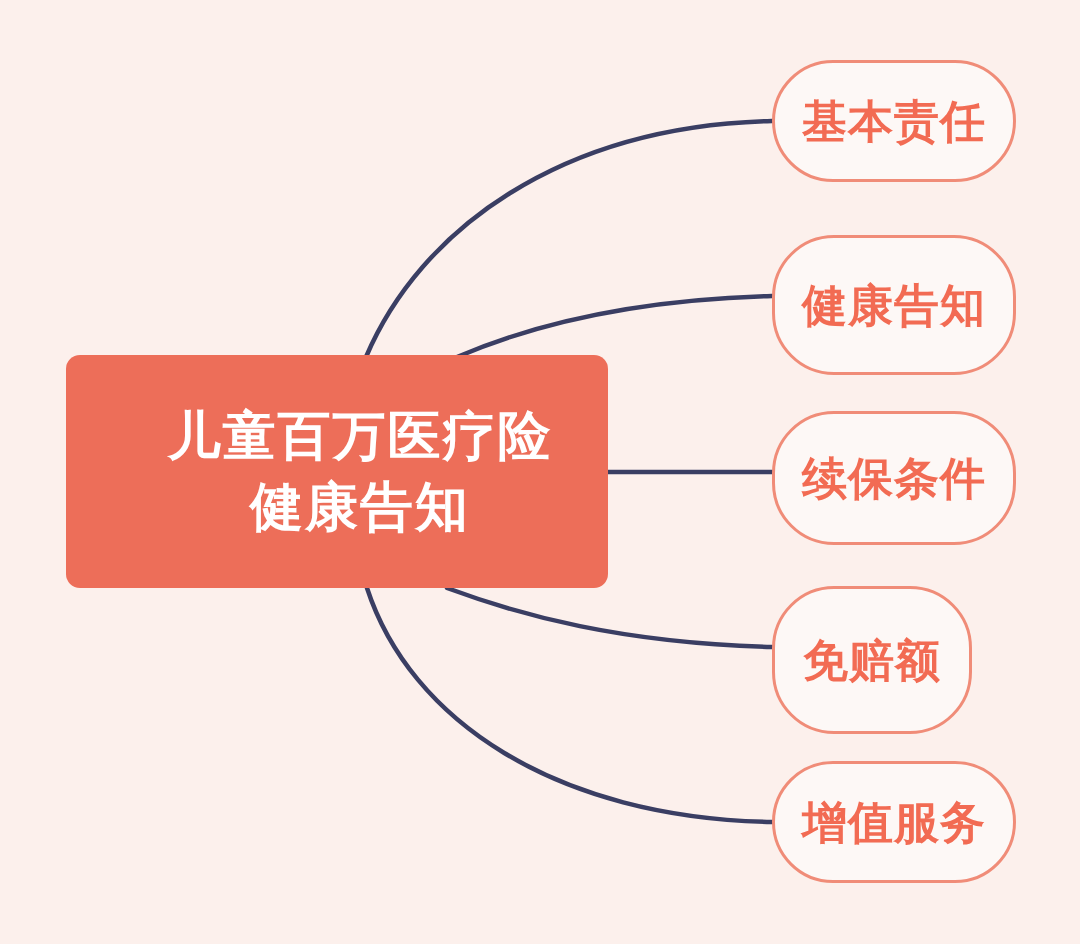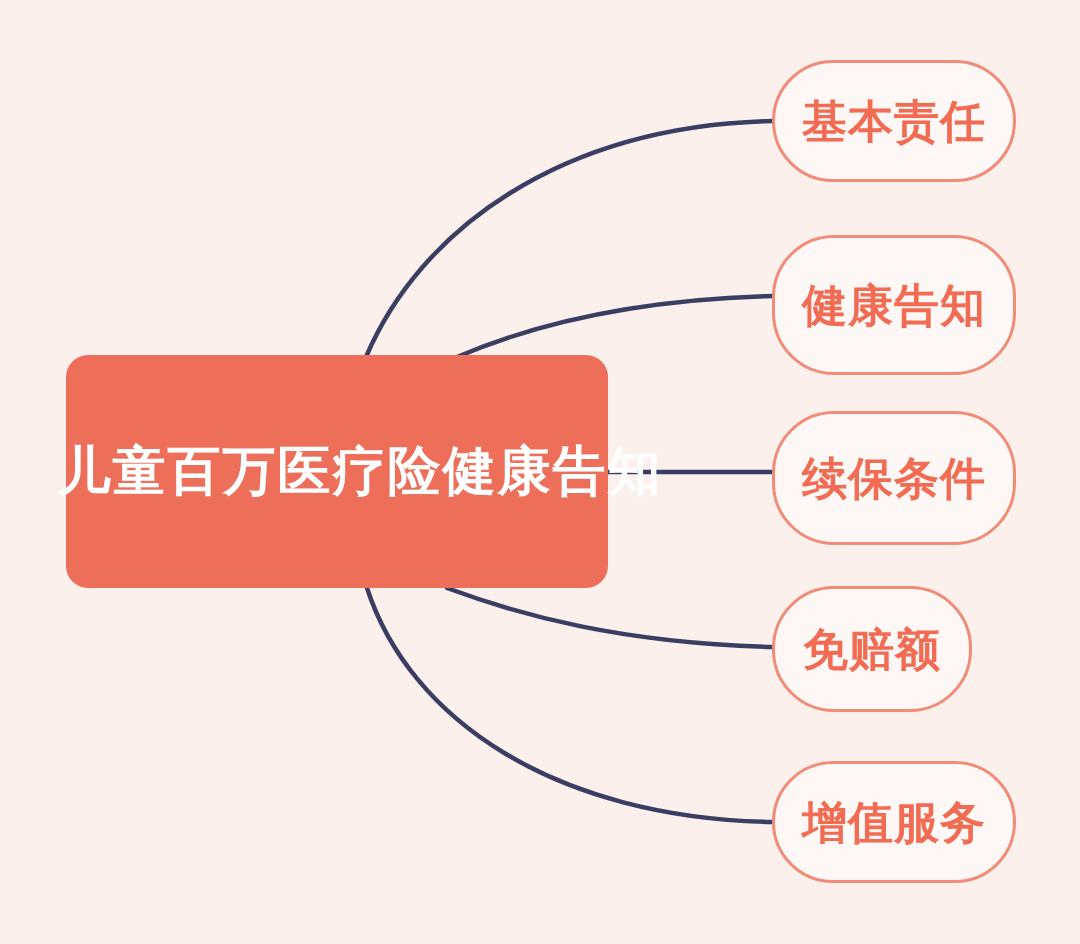--- a/index.html
+++ b/index.html
@@ -27,24 +27,24 @@
     z-index: 1;
   }
   
   .central-node {
     position: absolute;
     left: 66px;
     top: 355px;
     width: 542px;
     height: 233px;
     background: #ED6E59;
-    border-radius: 22px;
+    border-radius: 14px;
     z-index: 2;
     display: flex;
-    flex-direction: row;
+    flex-direction: column;
     align-items: center;
     justify-content: center;
     box-sizing: border-box;
     padding-left: 46px;
   }
   .central-line {
     color: #FFFFFF;
     font-weight: bold;
     font-size: 53px;
     line-height: 1.33;
@@ -68,21 +68,21 @@
     font-weight: bold;
     font-size: 45px;
     line-height: 1;
     letter-spacing: 1px;
     white-space: nowrap;
     text-align: center;
   }
   .b0 { left: 772px; top: 60px;  width: 244px; height: 122px; }
   .b1 { left: 772px; top: 235px; width: 244px; height: 140px; }
   .b2 { left: 772px; top: 411px; width: 244px; height: 134px; }
-  .b3 { left: 772px; top: 586px; width: 200px; height: 126px; }
+  .b3 { left: 772px; top: 586px; width: 200px; height: 148px; }
   .b4 { left: 772px; top: 761px; width: 244px; height: 122px; }
 </style>
 </head>
 <body>
 
 <div id="mindmap">
 
   <svg id="connector-layer" viewBox="0 0 1080 944">
 
     <path d="M 366 357 C 420 230, 560 126, 772 121" fill="none" stroke="#3A3E63" stroke-width="4.5" stroke-linecap="round"></path>

